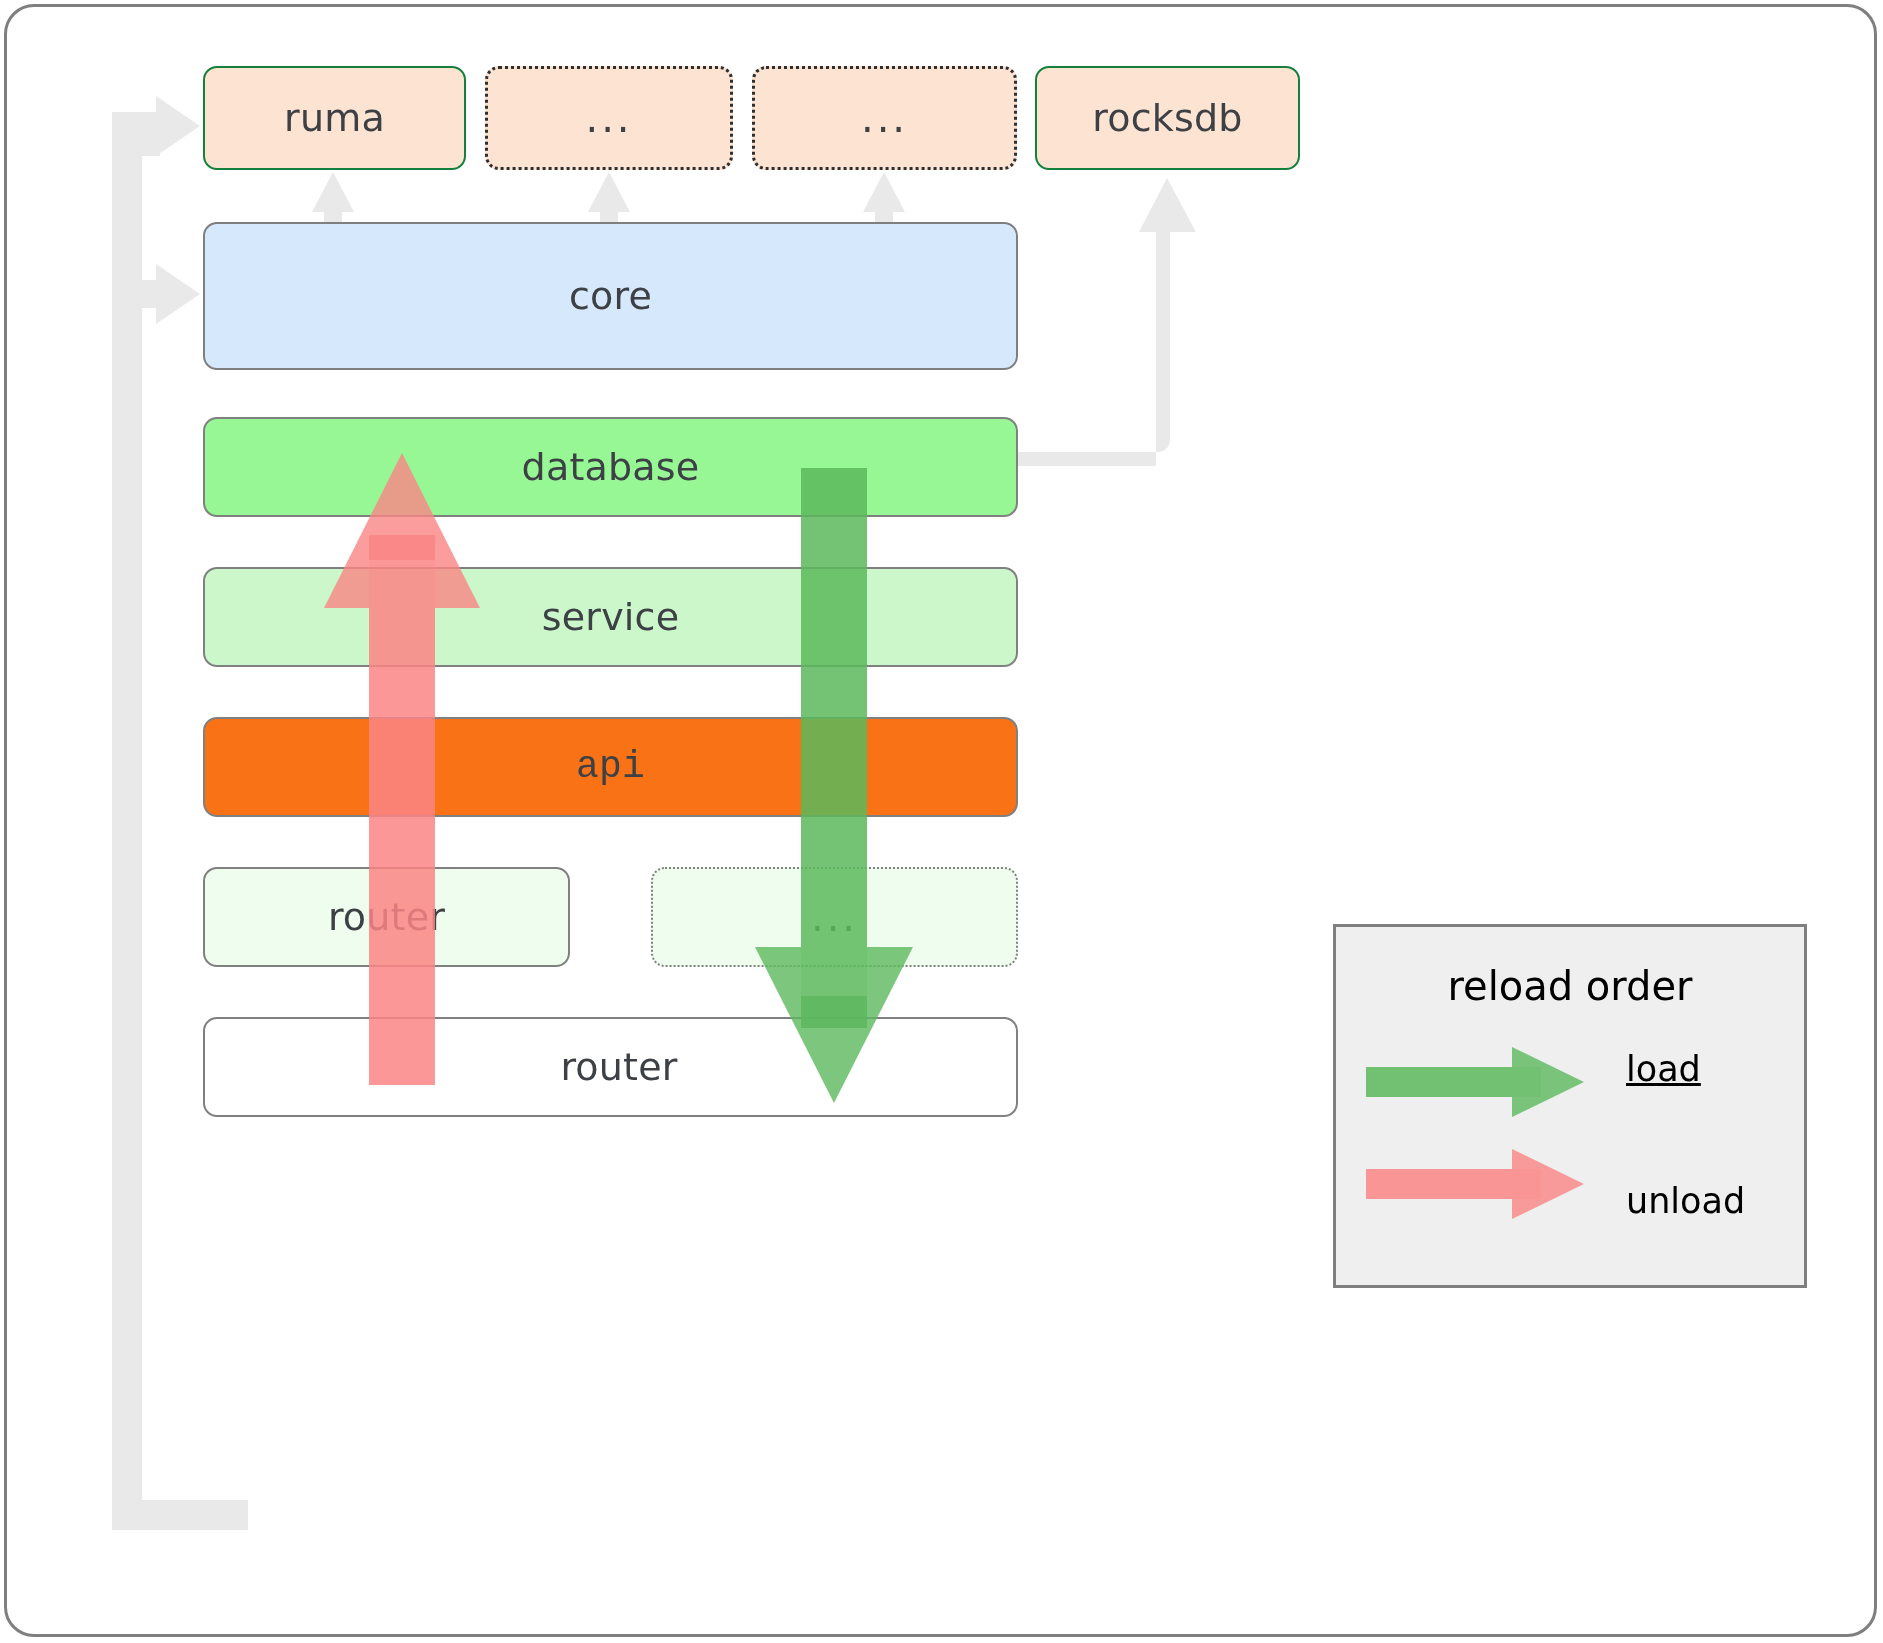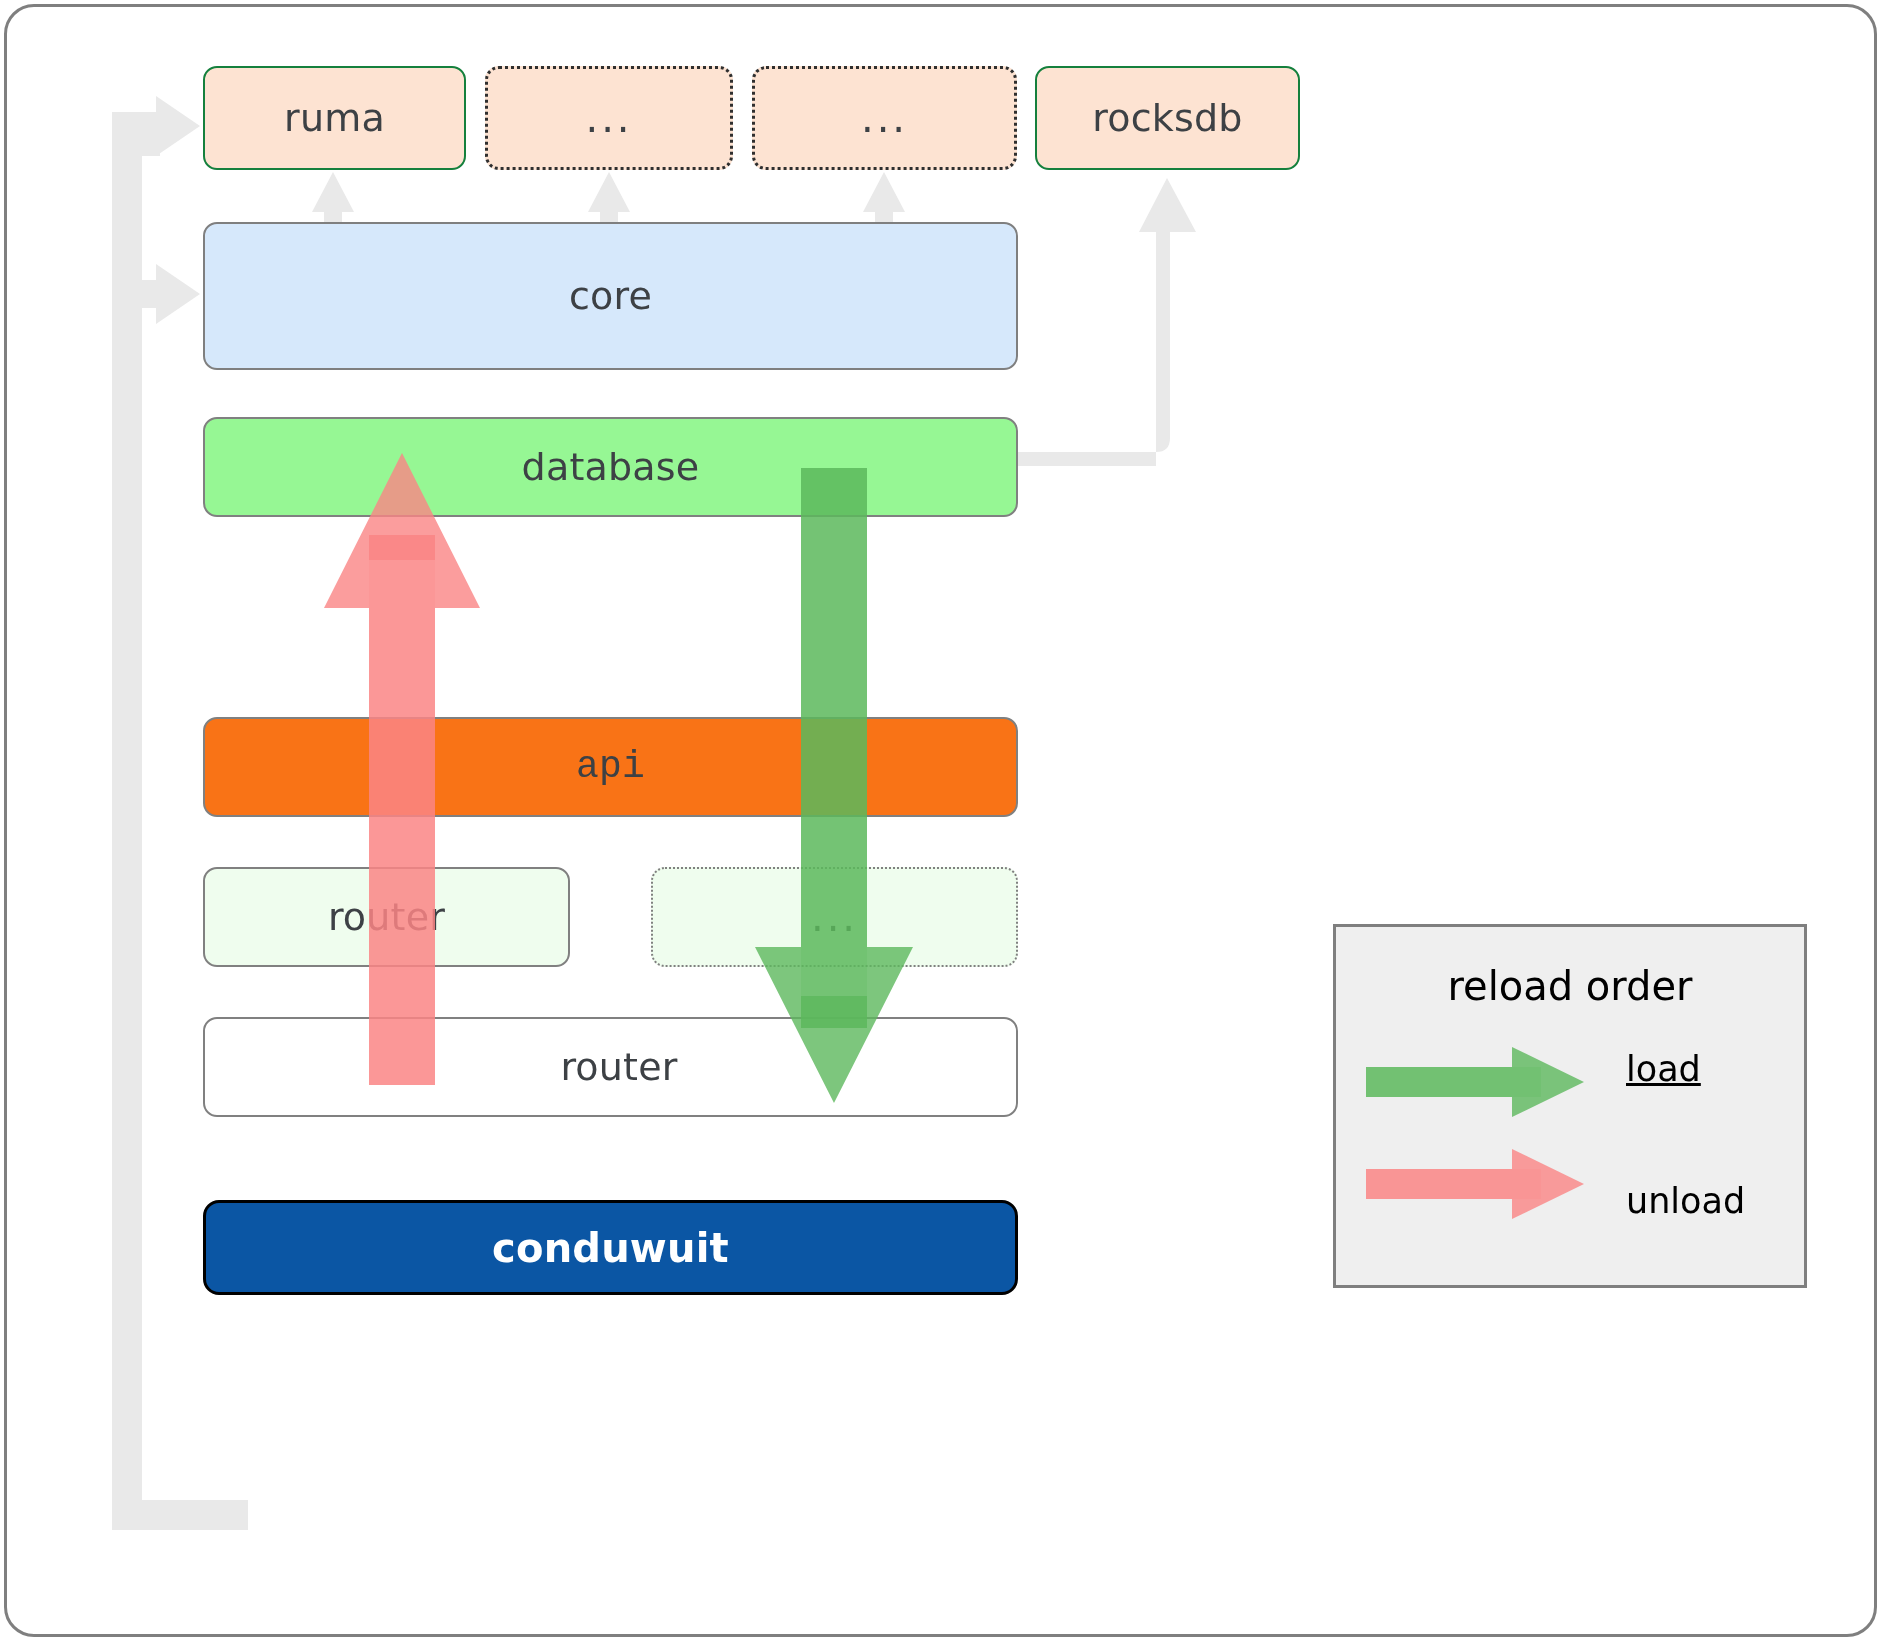--- a/index.html
+++ b/index.html
@@ -192,20 +192,23 @@
   </div>
 
   <div class="node crate" style="left:1035px; top:66px; width:265px; height:104px;">
     <span class="lbl">rocksdb</span>
   </div>
 
   <div class="node stack l-database" style="left:203px; top:417px; width:815px; height:100px;">
     <span class="lbl">database</span>
   </div>
 
+  <div class="node stack l-service" style="left:203px; top:567px; width:815px; height:100px;">
+    <span class="lbl">service</span>
+  </div>
 
   <div class="node stack l-api" style="left:203px; top:717px; width:815px; height:100px;">
     <span class="lbl">api</span>
   </div>
 
   <div class="node stack l-admin" style="left:203px; top:867px; width:367px; height:100px;">
     <span class="lbl">router</span>
   </div>
 
   <div class="node stack dotted l-dots dots" style="left:651px; top:867px; width:367px; height:100px;">
@@ -222,23 +225,20 @@
       <rect x="369" y="535" width="66" height="550" fill="#fa8585" opacity="0.85"></rect>
       <path d="M 402 453 L 480 608 L 435 608 L 435 560 L 369 560 L 369 608 L 324 608 Z" fill="#fa8585" opacity="0.8"></path>
     </g>
 
     <g>
       <rect x="801" y="468" width="66" height="560" fill="#5cb85c" opacity="0.85"></rect>
       <path d="M 834 1103 L 755 947 L 801 947 L 801 996 L 867 996 L 867 947 L 913 947 Z" fill="#5cb85c" opacity="0.8"></path>
     </g>
   </svg>
 
-  <div class="node root-box" style="left:203px; top:1200px; width:815px; height:95px;">
-    <span class="lbl">conduwuit</span>
-  </div>
 
   <div id="legend">
     <div class="legend-title">reload order</div>
 
     <svg width="474" height="364" viewBox="0 0 474 364" style="position:absolute; left:0; top:0;">
       <g>
         <rect x="30" y="140" width="175" height="30" fill="#5cb85c" opacity="0.85"></rect>
         <path d="M 248 155 L 176 120 L 176 140 L 205 140 L 205 170 L 176 170 L 176 190 Z" fill="#5cb85c" opacity="0.8"></path>
       </g>
       <g>

